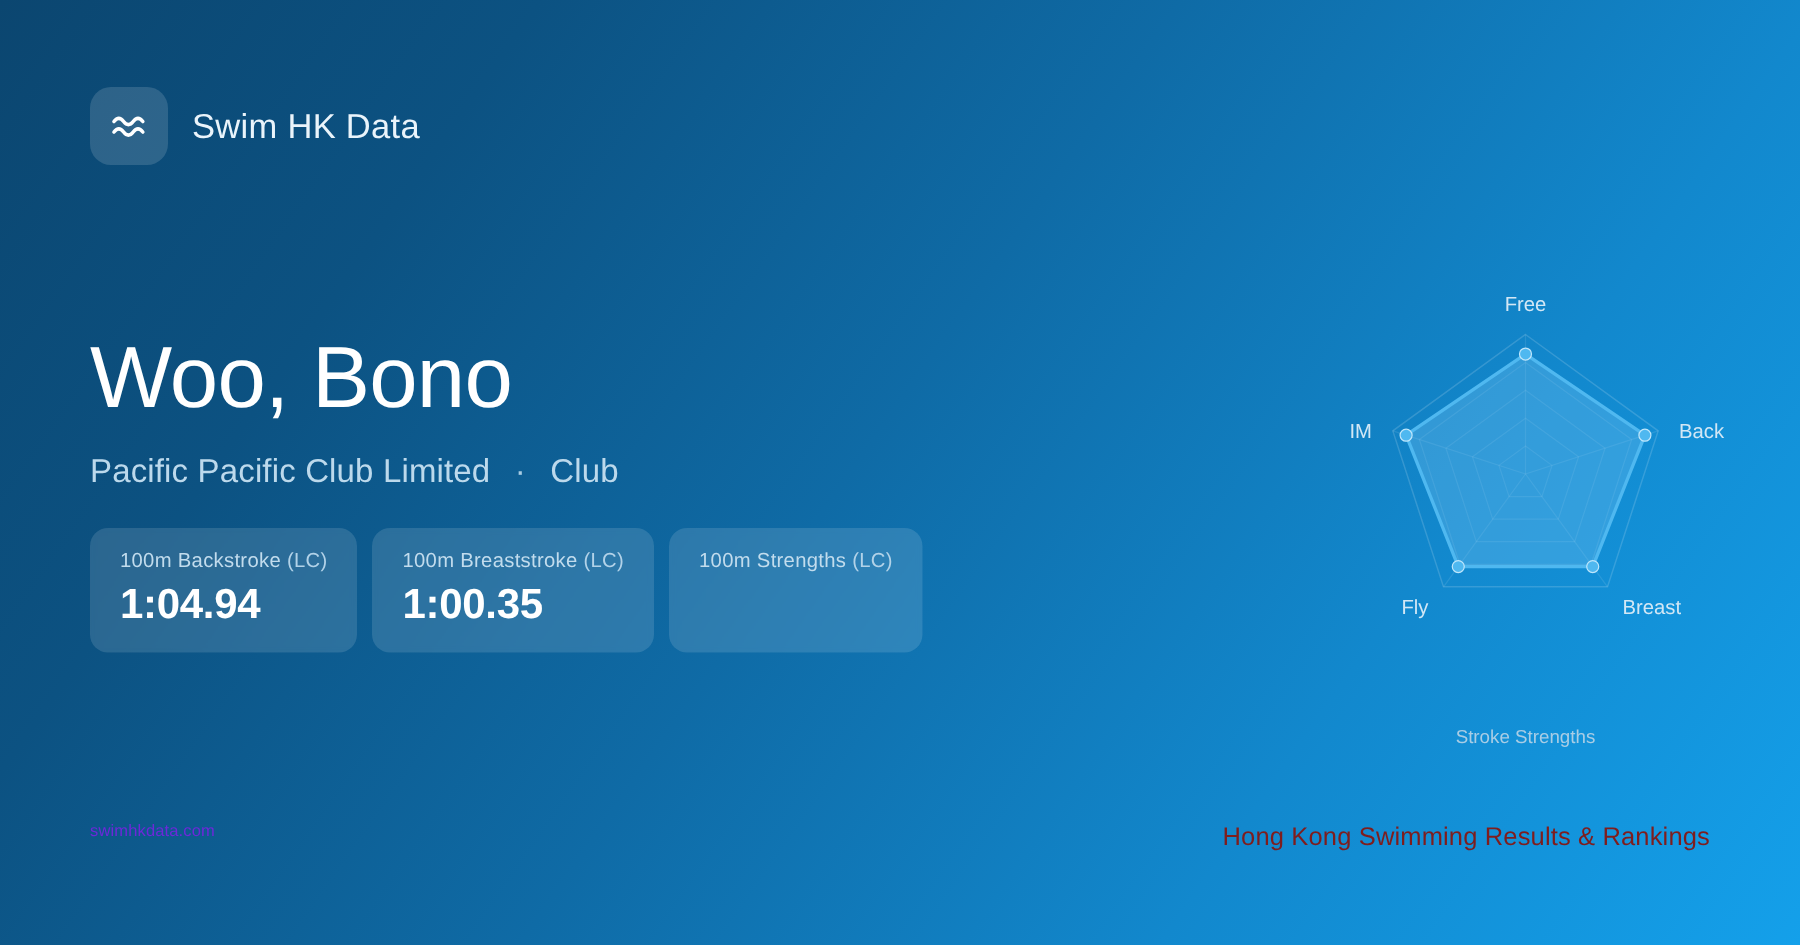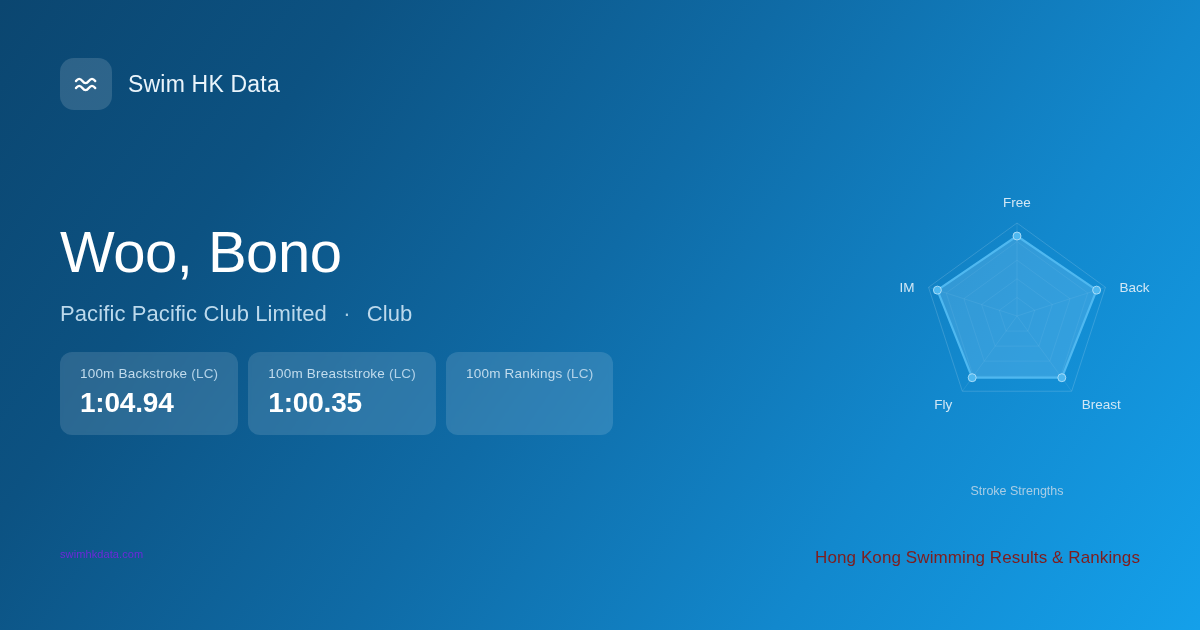--- a/index.html
+++ b/index.html
@@ -166,21 +166,21 @@
 <div class="stats" id="stats-row">
     <div class="stat-card">
       <div class="stat-label"><span>100m Backstroke</span> <span class="course">(LC)</span></div>
       <div class="stat-value">1:04.94</div>
     </div>
     <div class="stat-card">
       <div class="stat-label"><span>100m Breaststroke</span> <span class="course">(LC)</span></div>
       <div class="stat-value">1:00.35</div>
     </div>
     <div class="stat-card">
-      <div class="stat-label"><span>100m Rankings</span> <span class="course">(LC)</span></div>
+      <div class="stat-label"><span>100m Strengths</span> <span class="course">(LC)</span></div>
     </div>
   </div>
 
 <div class="radar-wrap">
   <svg width="300" height="300" viewBox="0 0 300 300" id="radar-svg">
       <polygon points="149.00,51.00 237.45,115.26 203.66,219.24 94.34,219.24 60.55,115.26" fill="none" stroke="rgba(255,255,255,0.28)" stroke-width="1" opacity="0.55"></polygon>
       <polygon points="149.00,69.60 219.76,121.01 192.73,204.19 105.27,204.19 78.24,121.01" fill="none" stroke="rgba(255,255,255,0.28)" stroke-width="0.8" opacity="0.35"></polygon>
       <polygon points="149.00,88.20 202.07,126.76 181.80,189.14 116.20,189.14 95.93,126.76" fill="none" stroke="rgba(255,255,255,0.28)" stroke-width="0.8" opacity="0.35"></polygon>
       <polygon points="149.00,106.80 184.38,132.50 170.87,174.10 127.13,174.10 113.62,132.50" fill="none" stroke="rgba(255,255,255,0.28)" stroke-width="0.8" opacity="0.35"></polygon>
       <polygon points="149.00,125.40 166.69,138.25 159.93,159.05 138.07,159.05 131.31,138.25" fill="none" stroke="rgba(255,255,255,0.28)" stroke-width="0.8" opacity="0.35"></polygon>

